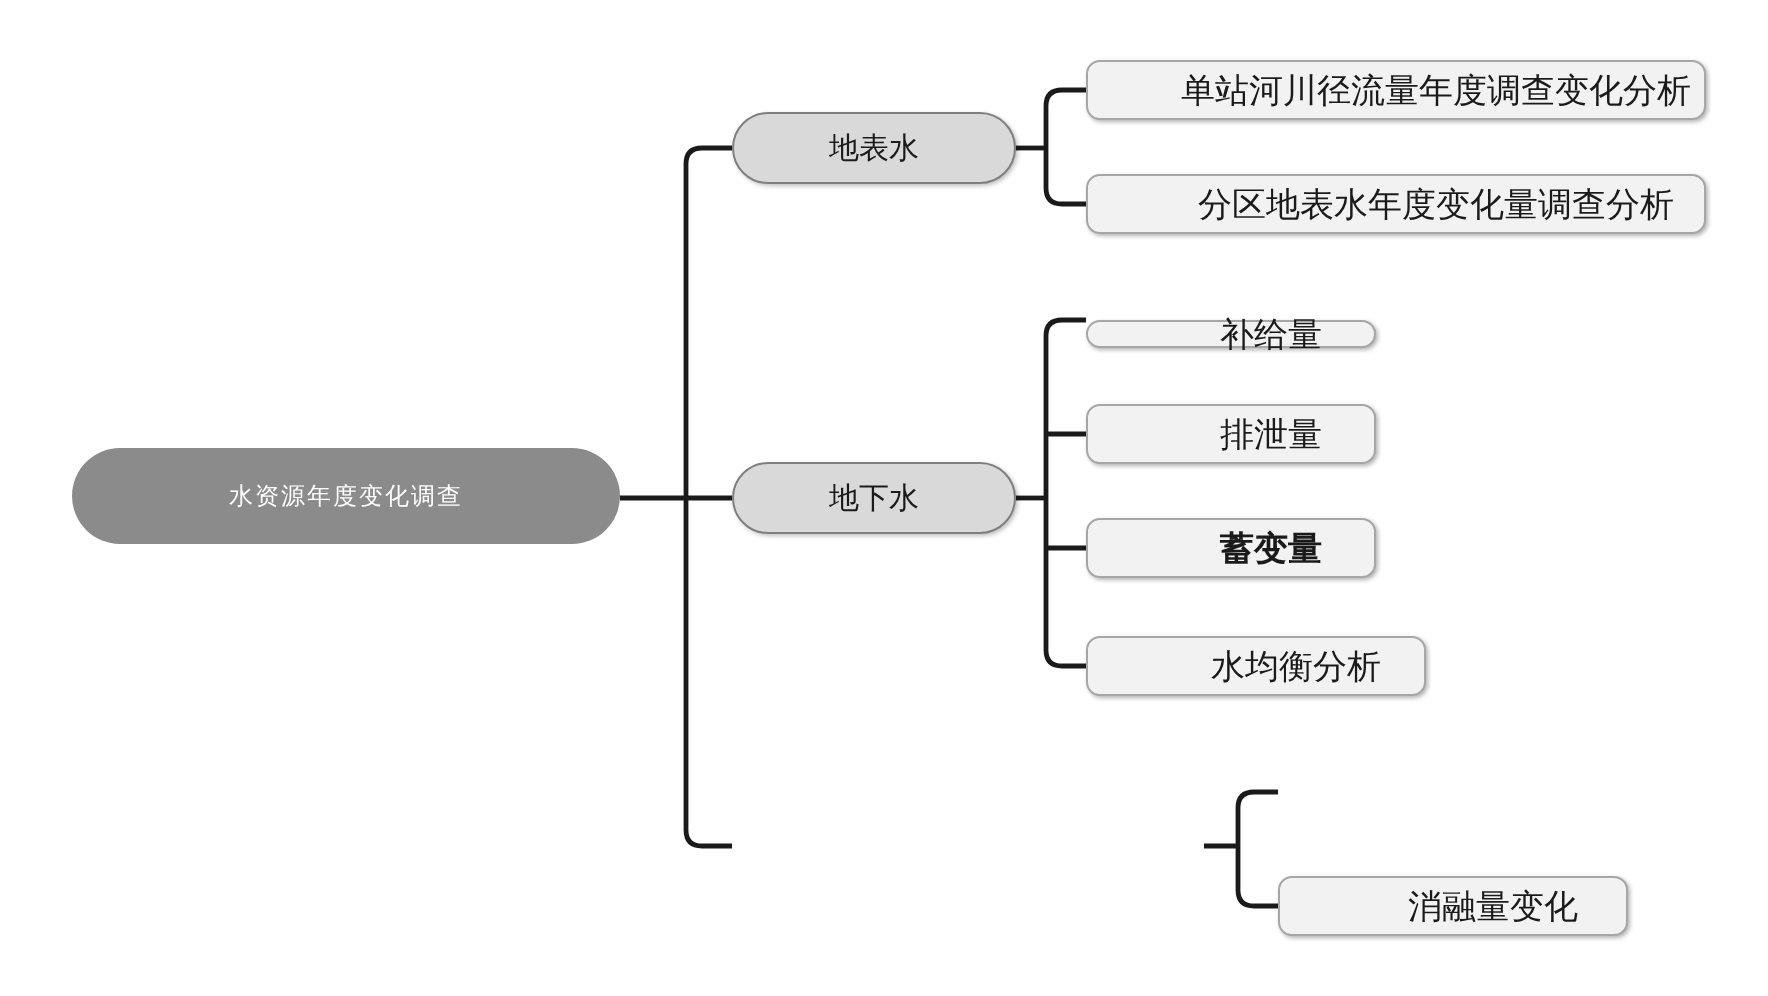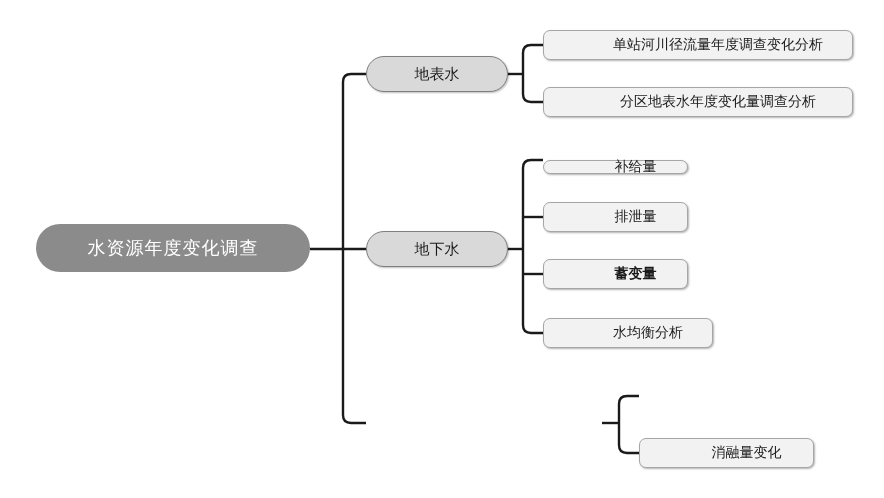--- a/index.html
+++ b/index.html
@@ -16,37 +16,37 @@
     display:flex;align-items:center;justify-content:center;
     box-sizing:border-box;
     text-align:center;
     white-space:nowrap;
     cursor:default;
   }
   .root{
     background:#8b8b8b;
     color:#ffffff;
     border-radius:24px;
-    font-size:18px;
+    font-size:12px;
     letter-spacing:1px;
   }
   .branch{
     background:#d9d9d9;
     color:#1a1a1a;
     border:1px solid #7f7f7f;
     border-radius:18px;
     font-size:15px;
     box-shadow:1px 1px 2px rgba(0,0,0,0.25);
   }
   .leaf{
     background:#f2f2f2;
     color:#1a1a1a;
     border:1px solid #a6a6a6;
     border-radius:7px;
-    font-size:14px;
+    font-size:17px;
     box-shadow:1px 1px 2px rgba(0,0,0,0.30);
     padding-left:40px;
   }
 </style>
 </head>
 <body>
 
 <div class="canvas">
 
   <svg class="wires" viewBox="0 0 884 498" xmlns="http://www.w3.org/2000/svg">

